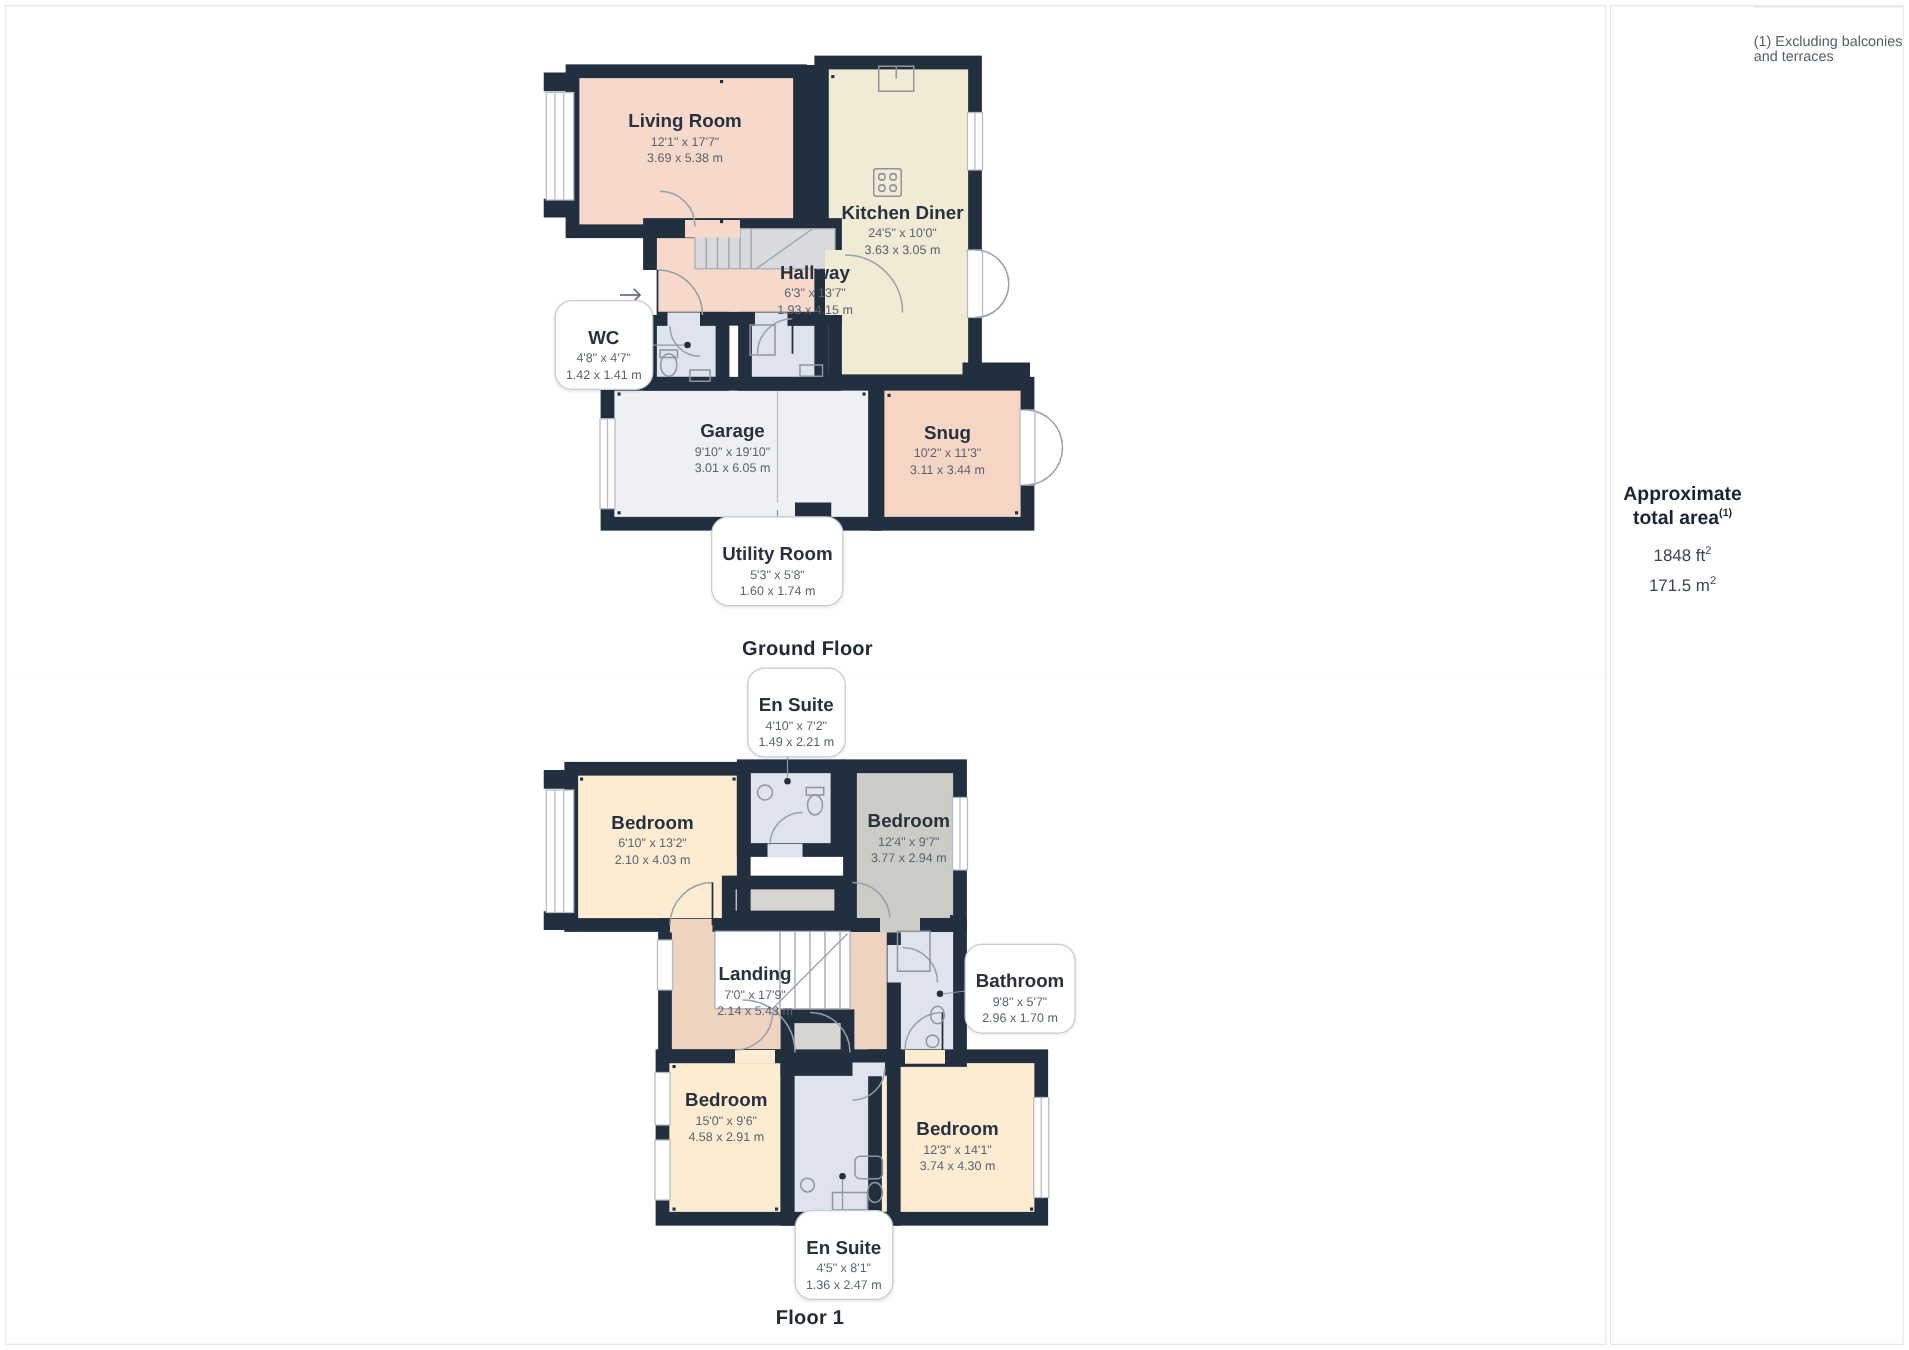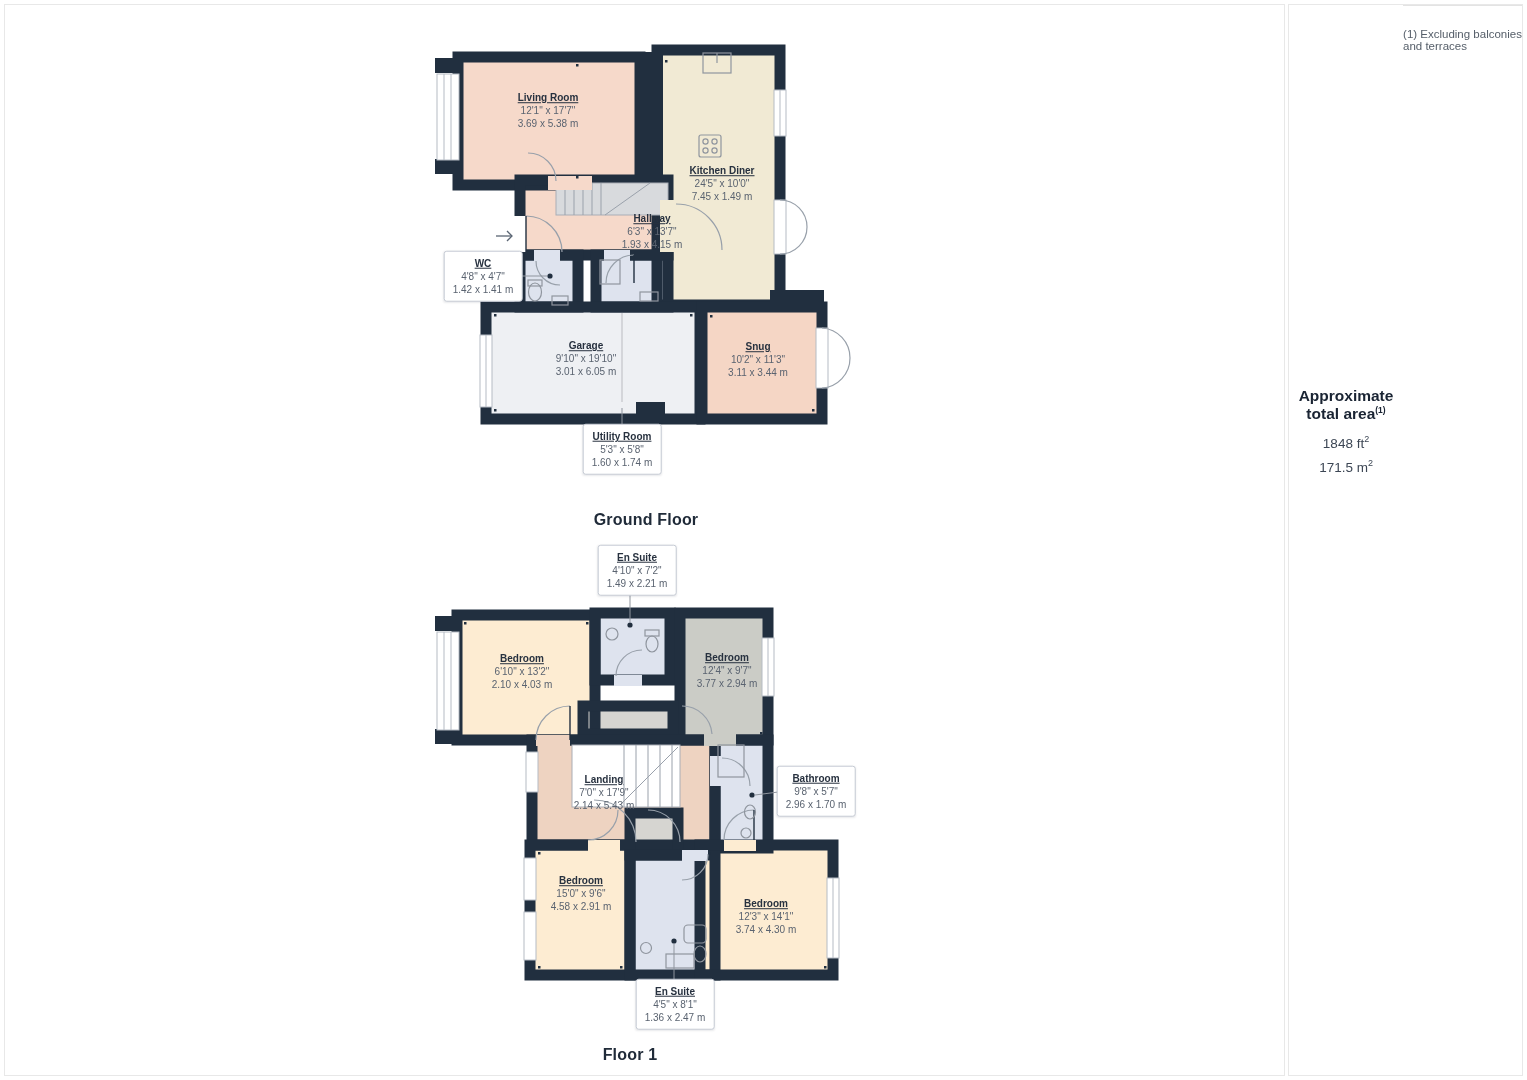--- a/index.html
+++ b/index.html
@@ -11,24 +11,24 @@
   .panel-ground{left:4px;top:4px;width:1281px;height:538px;border-bottom:1px solid #e3e3e3;}
   .panel-floor1{left:4px;top:541px;width:1281px;height:535px;border-top:none;}
   .panel-sidebar{left:1288px;top:4px;width:235px;height:1072px;display:flex;flex-direction:row;}
 
   
   svg.plan{position:absolute;left:0;top:0;}
 
   
   .room-label{position:absolute;transform:translate(-50%,-50%);text-align:center;
     color:#263040;line-height:1.32;white-space:nowrap;z-index:5;}
-  .room-label .rn{font-weight:bold;font-size:10px;color:#27313f;text-decoration:underline;}
+  .room-label .rn{font-weight:bold;font-size:15px;color:#27313f;}
   .room-label .rd{font-size:10px;color:#5a6370;}
-  .room-label.boxed{background:#fff;border:1px solid #c6cbd4;border-radius:3px;
-    padding:5px 8px 4px 8px;box-shadow:0 1px 2px rgba(40,50,70,.10);}
+  .room-label.boxed{background:#fff;border:1px solid #c6cbd4;border-radius:14px;
+    padding:20px 8px 4px 8px;box-shadow:0 1px 2px rgba(40,50,70,.10);}
 
   .floor-title{position:absolute;transform:translate(-50%,-50%);font-size:16px;
     font-weight:bold;color:#202b39;letter-spacing:.2px;z-index:5;}
 
   
   .sb-main{height:849px;box-sizing:border-box;text-align:center;}
   .sb-heading{margin-top:382px;font-size:15.5px;font-weight:bold;color:#1a2433;}
   .sb-heading sup{font-size:8.5px;font-weight:bold;vertical-align:super;}
   .sb-val{margin-top:11px;font-size:13.5px;color:#3c4654;}
   .sb-val + .sb-val{margin-top:7px;}
@@ -277,21 +277,21 @@
   </svg>
 
   <div class="room-label" style="left:548px;top:111px">
     <div class="rn">Living Room</div>
     <div class="rd">12'1" x 17'7"</div>
     <div class="rd">3.69 x 5.38 m</div>
   </div>
   <div class="room-label" style="left:722px;top:184px">
     <div class="rn">Kitchen Diner</div>
     <div class="rd">24'5" x 10'0"</div>
-    <div class="rd">7.45 x 1.49 m</div>
+    <div class="rd">3.63 x 3.05 m</div>
   </div>
   <div class="room-label" style="left:652px;top:232px">
     <div class="rn">Hallway</div>
     <div class="rd">6'3" x 13'7"</div>
     <div class="rd">1.93 x 4.15 m</div>
   </div>
   <div class="room-label boxed" style="left:483px;top:276px">
     <div class="rn">WC</div>
     <div class="rd">4'8" x 4'7"</div>
     <div class="rd">1.42 x 1.41 m</div>
@@ -346,21 +346,21 @@
   <div class="room-label" style="left:766px;top:917px">
     <div class="rn">Bedroom</div>
     <div class="rd">12'3" x 14'1"</div>
     <div class="rd">3.74 x 4.30 m</div>
   </div>
   <div class="room-label boxed" style="left:675px;top:1004px">
     <div class="rn">En Suite</div>
     <div class="rd">4'5" x 8'1"</div>
     <div class="rd">1.36 x 2.47 m</div>
   </div>
-  <div class="floor-title" style="left:630px;top:1055px">Floor 1</div>
+  <div class="floor-title" style="left:648px;top:1055px">Floor 1</div>
 
   <div class="panel panel-sidebar">
     <div class="sb-main">
       <div class="sb-heading"><span>Approximate total area</span><sup>(1)</sup></div>
       <div class="sb-val"><span>1848 ft</span><sup>2</sup></div>
       <div class="sb-val"><span>171.5 m</span><sup>2</sup></div>
     </div>
     <div class="sb-note">
       <span>(1) Excluding balconies and terraces</span>
     </div>

